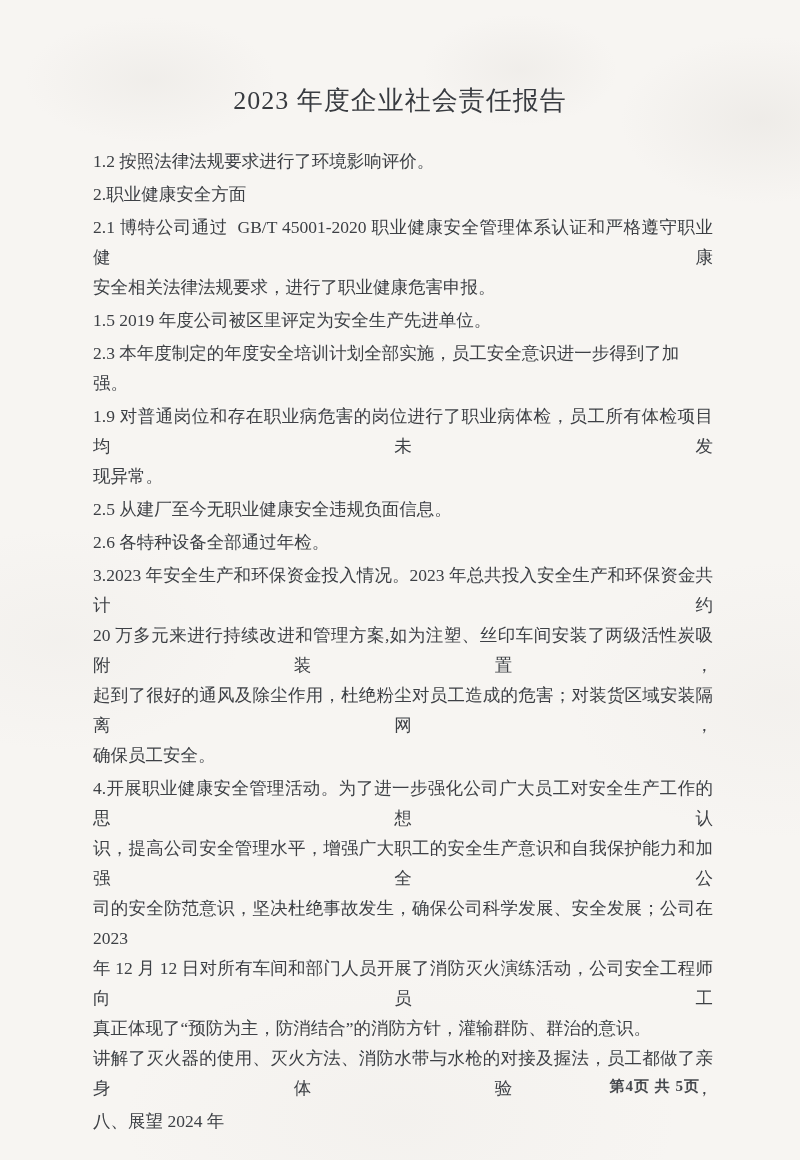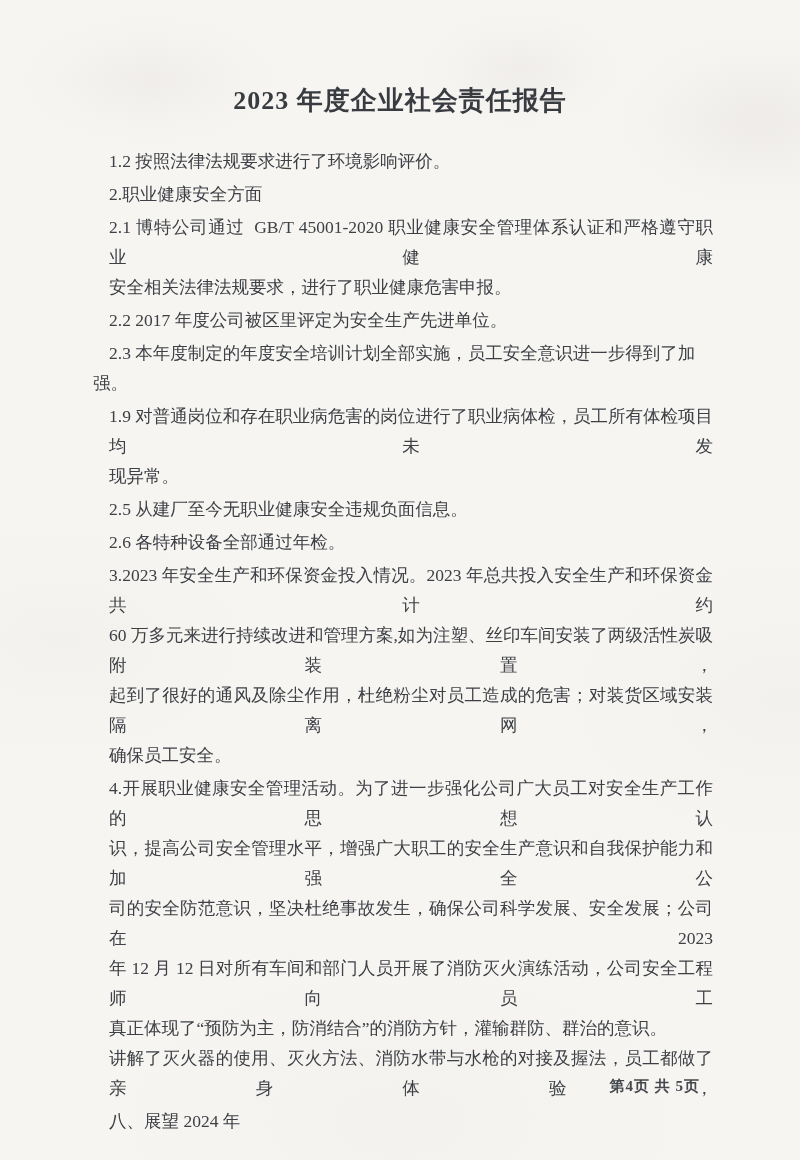--- a/index.html
+++ b/index.html
@@ -24,41 +24,40 @@
   }
   .page {
     position: absolute;
     inset: 0;
   }
   .title {
     margin: 84px 0 0 0;
     text-align: center;
     font-size: 26px;
     line-height: 34px;
-    font-weight: 700;
+    font-weight: 400;
     color: #383b40;
     letter-spacing: 1px;
   }
   .content {
     position: absolute;
     left: 93px;
     top: 146px;
     width: 620px;
     color: #3d4045;
   }
   .content p {
     margin: 0 0 3px 0;
     padding: 0;
   }
   .ln {
     font-size: 17.5px;
     line-height: 30px;
     white-space: pre-wrap;
     text-align: left;
-    margin-left: 16px;
   }
   .j {
     text-align: justify;
     text-align-last: justify;
   }
   .footer {
     position: absolute;
     top: 1076px;
     right: 100px;
     font-size: 15px;
@@ -85,21 +84,21 @@
     <p>
       <span class="ln">2.职业健康安全方面</span>
     </p>
 
     <p>
       <span class="ln j" style="display:block">2.1 博特公司通过  GB/T 45001-2020 职业健康安全管理体系认证和严格遵守职业健康</span>
       <span class="ln" style="display:block">安全相关法律法规要求，进行了职业健康危害申报。</span>
     </p>
 
     <p>
-      <span class="ln">2.2 2017 年度公司被区里评定为安全生产先进单位。</span>
+      <span class="ln">1.5 2019 年度公司被区里评定为安全生产先进单位。</span>
     </p>
 
     <p>
       <span class="ln">2.3 本年度制定的年度安全培训计划全部实施，员工安全意识进一步得到了加强。</span>
     </p>
 
     <p>
       <span class="ln j" style="display:block">1.9 对普通岗位和存在职业病危害的岗位进行了职业病体检，员工所有体检项目均未发</span>
       <span class="ln" style="display:block">现异常。</span>
     </p>
@@ -107,21 +106,21 @@
     <p>
       <span class="ln">2.5 从建厂至今无职业健康安全违规负面信息。</span>
     </p>
 
     <p>
       <span class="ln">2.6 各特种设备全部通过年检。</span>
     </p>
 
     <p>
       <span class="ln j" style="display:block">3.2023 年安全生产和环保资金投入情况。2023 年总共投入安全生产和环保资金共计约</span>
-      <span class="ln j" style="display:block">60 万多元来进行持续改进和管理方案,如为注塑、丝印车间安装了两级活性炭吸附装置，</span>
+      <span class="ln j" style="display:block">20 万多元来进行持续改进和管理方案,如为注塑、丝印车间安装了两级活性炭吸附装置，</span>
       <span class="ln j" style="display:block">起到了很好的通风及除尘作用，杜绝粉尘对员工造成的危害；对装货区域安装隔离网，</span>
       <span class="ln" style="display:block">确保员工安全。</span>
     </p>
 
     <p>
       <span class="ln j" style="display:block">4.开展职业健康安全管理活动。为了进一步强化公司广大员工对安全生产工作的思想认</span>
       <span class="ln j" style="display:block">识，提高公司安全管理水平，增强广大职工的安全生产意识和自我保护能力和加强全公</span>
       <span class="ln j" style="display:block">司的安全防范意识，坚决杜绝事故发生，确保公司科学发展、安全发展；公司在 2023</span>
       <span class="ln j" style="display:block">年 12 月 12 日对所有车间和部门人员开展了消防灭火演练活动，公司安全工程师向员工</span>
       <span class="ln" style="display:block">真正体现了“预防为主，防消结合”的消防方针，灌输群防、群治的意识。</span>

